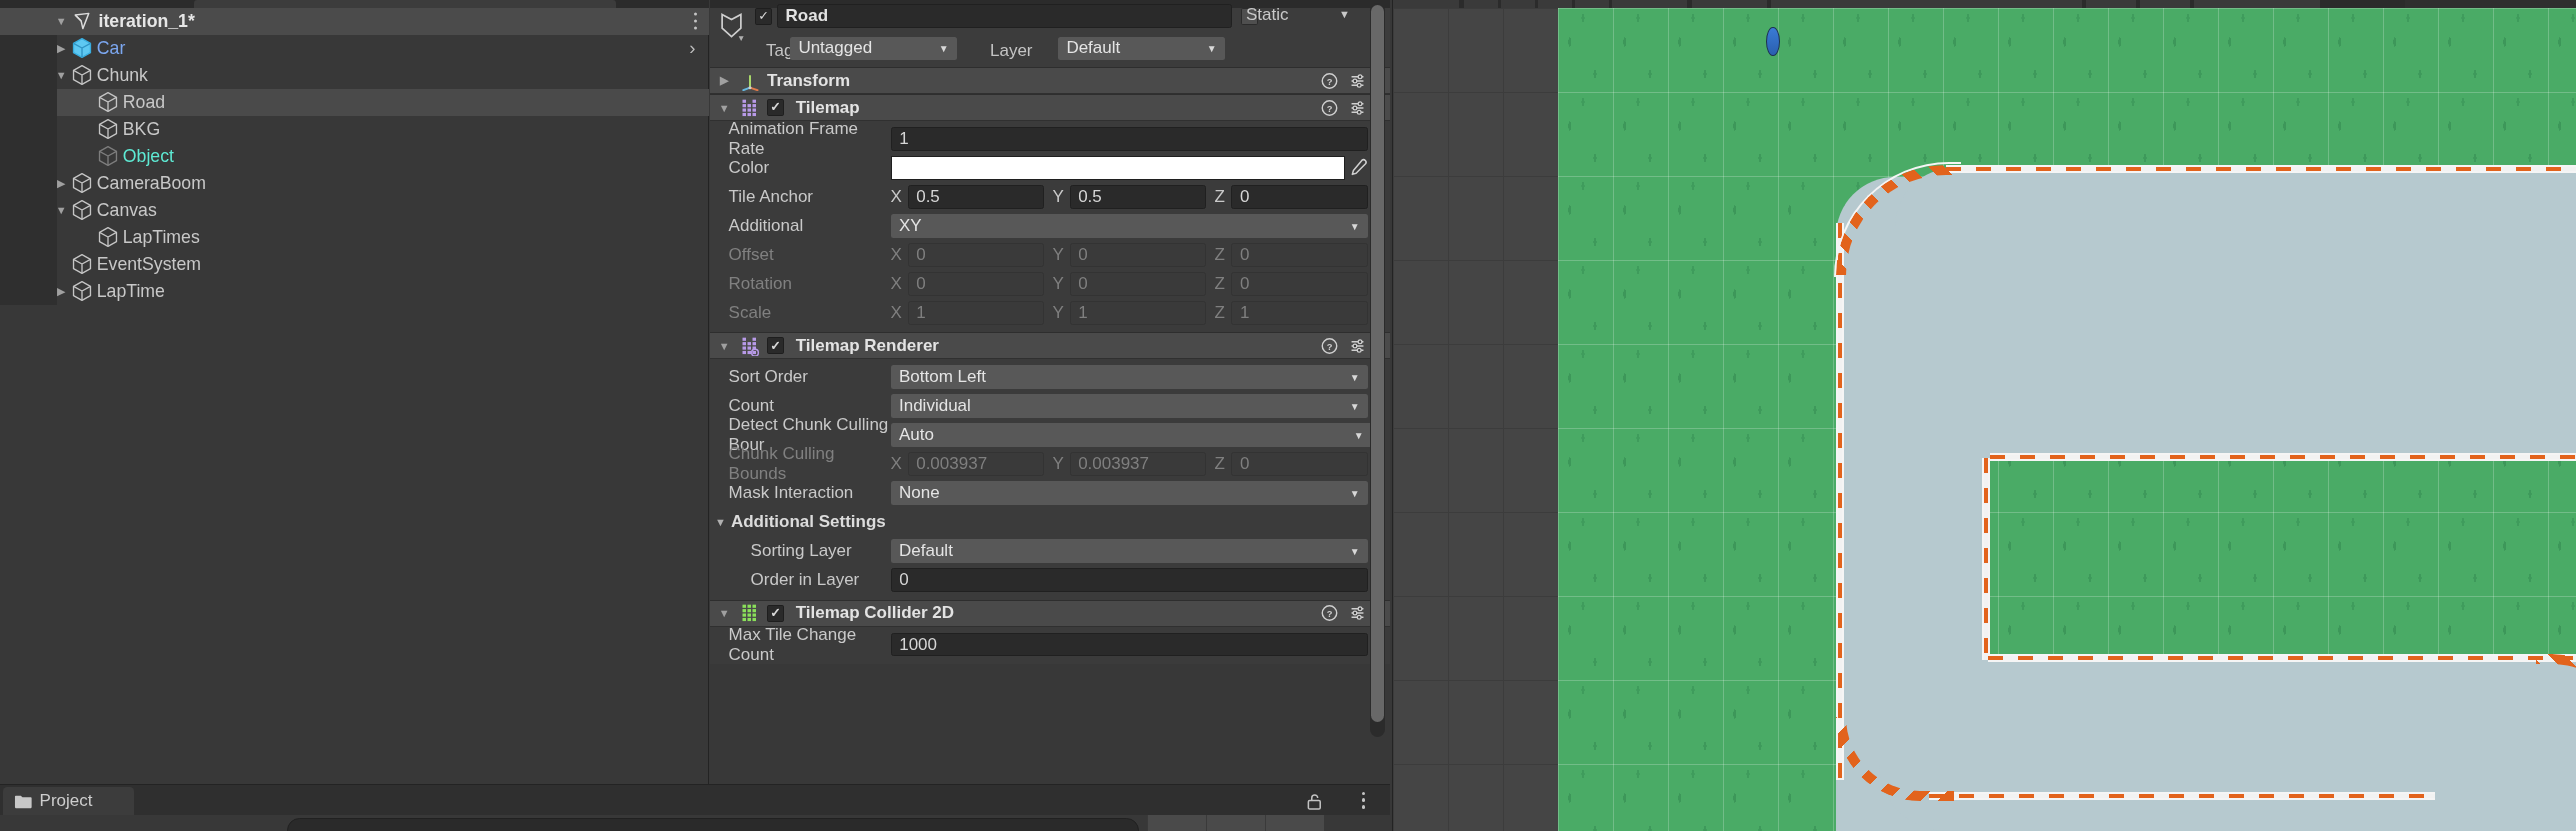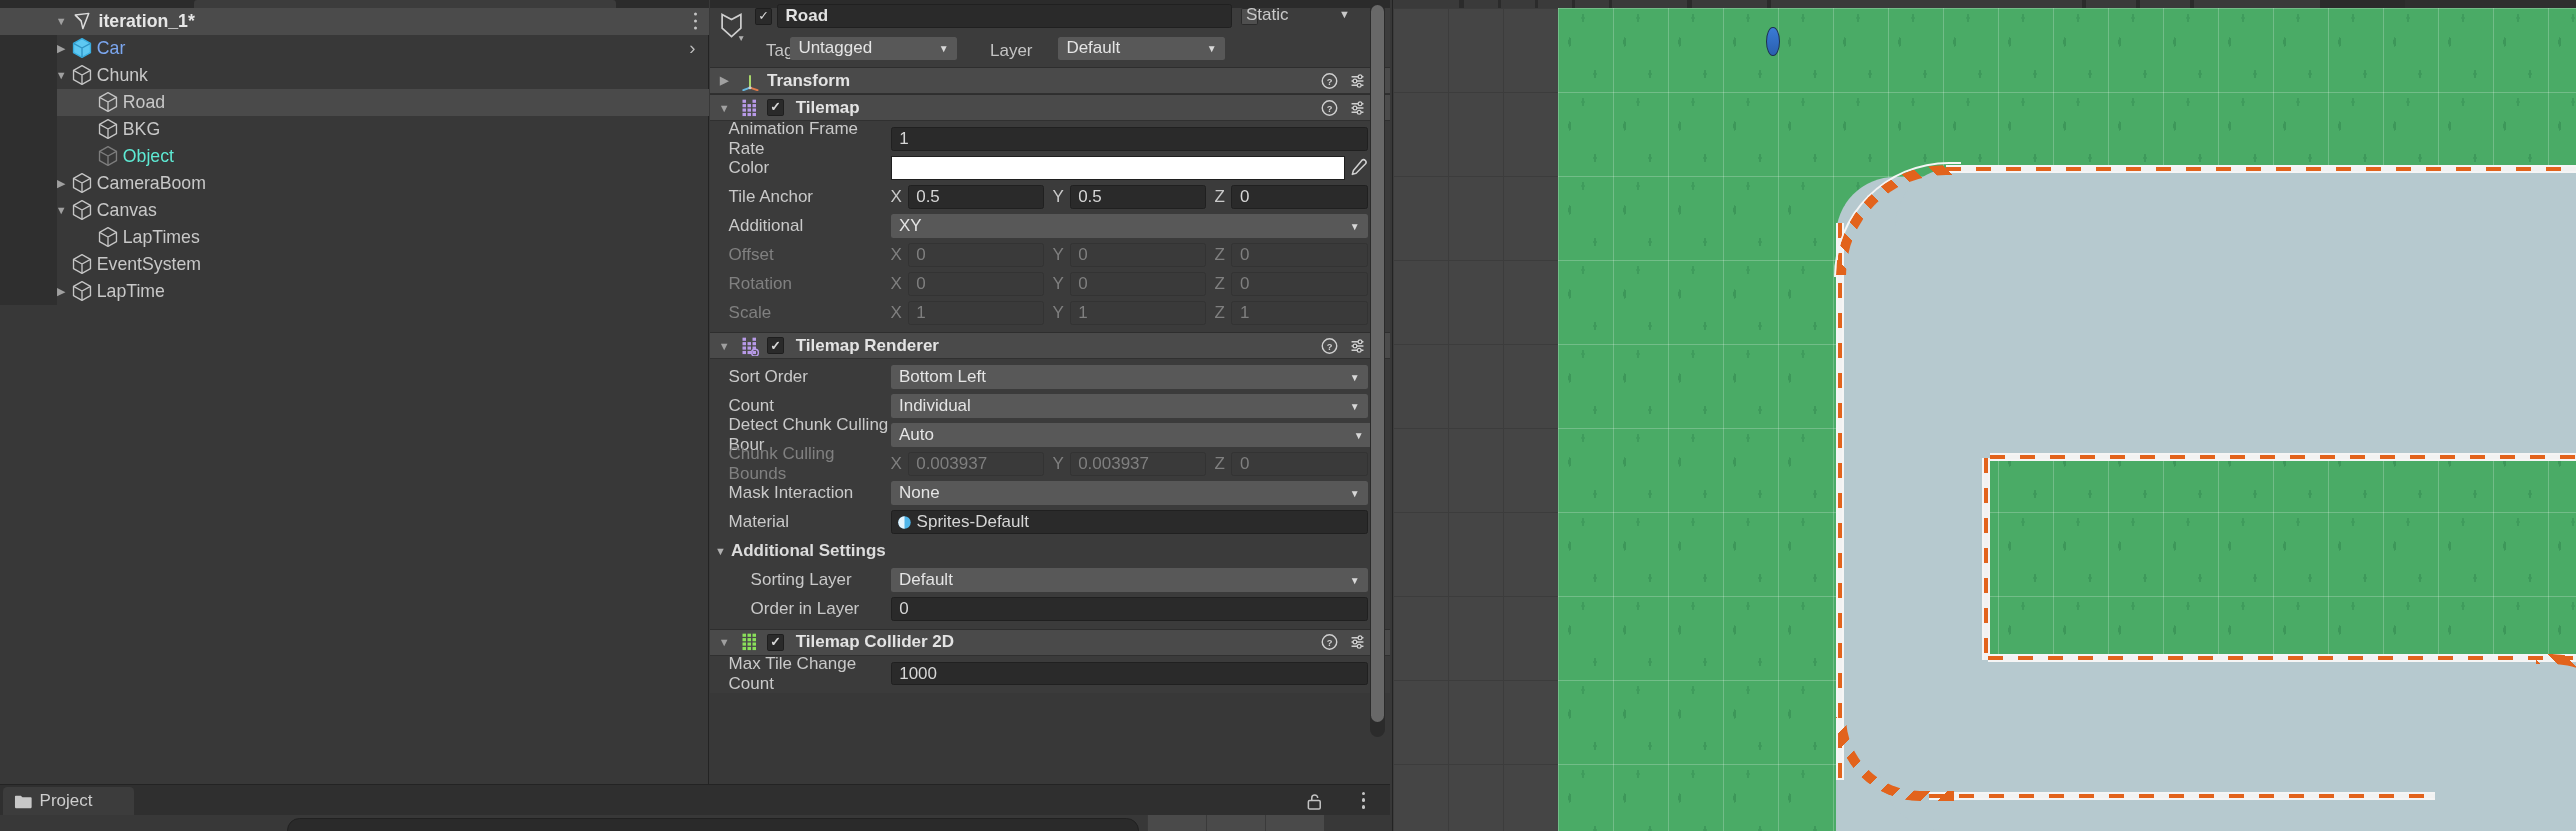--- a/index.html
+++ b/index.html
@@ -702,38 +702,20 @@
         </div>
         <div class="prop">
           <span class="pname">Mask Interaction</span>
           <span class="ctl">
             <span class="dd" style="flex:1;margin-right:22px;">
               <span>None</span>
               <span class="caret">▼</span>
             </span>
           </span>
         </div>
-        <div class="prop">
-          <span class="pname">Material</span>
-          <span class="ctl">
-            <span class="matfield">
-              <span class="mat-dot"><svg viewBox="0 0 18 18" width="15" height="15">
-                  <circle cx="9" cy="9" r="7.5" fill="#4fb5e8"></circle>
-                  <path d="M9 1.5a7.5 7.5 0 000 15z" fill="#ffffff" opacity=".85"></path>
-                </svg></span>
-              <span>Sprites-Default</span>
-              <span class="mat-target">
-                <svg viewBox="0 0 24 28" width="20" height="23.6">
-                  <circle cx="12" cy="14" r="7" fill="none" stroke="#c6c6c6" stroke-width="1.8"></circle>
-                  <circle cx="12" cy="14" r="2.6" fill="#c6c6c6"></circle>
-                </svg>
-              </span>
-            </span>
-          </span>
-        </div>
         <div class="addl-head">
           <span class="tw">▼</span>
           <span>Additional Settings</span>
         </div>
         <div class="prop sub">
           <span class="pname">Sorting Layer</span>
           <span class="ctl">
             <span class="dd" style="flex:1;margin-right:22px;">
               <span>Default</span>
               <span class="caret">▼</span>

